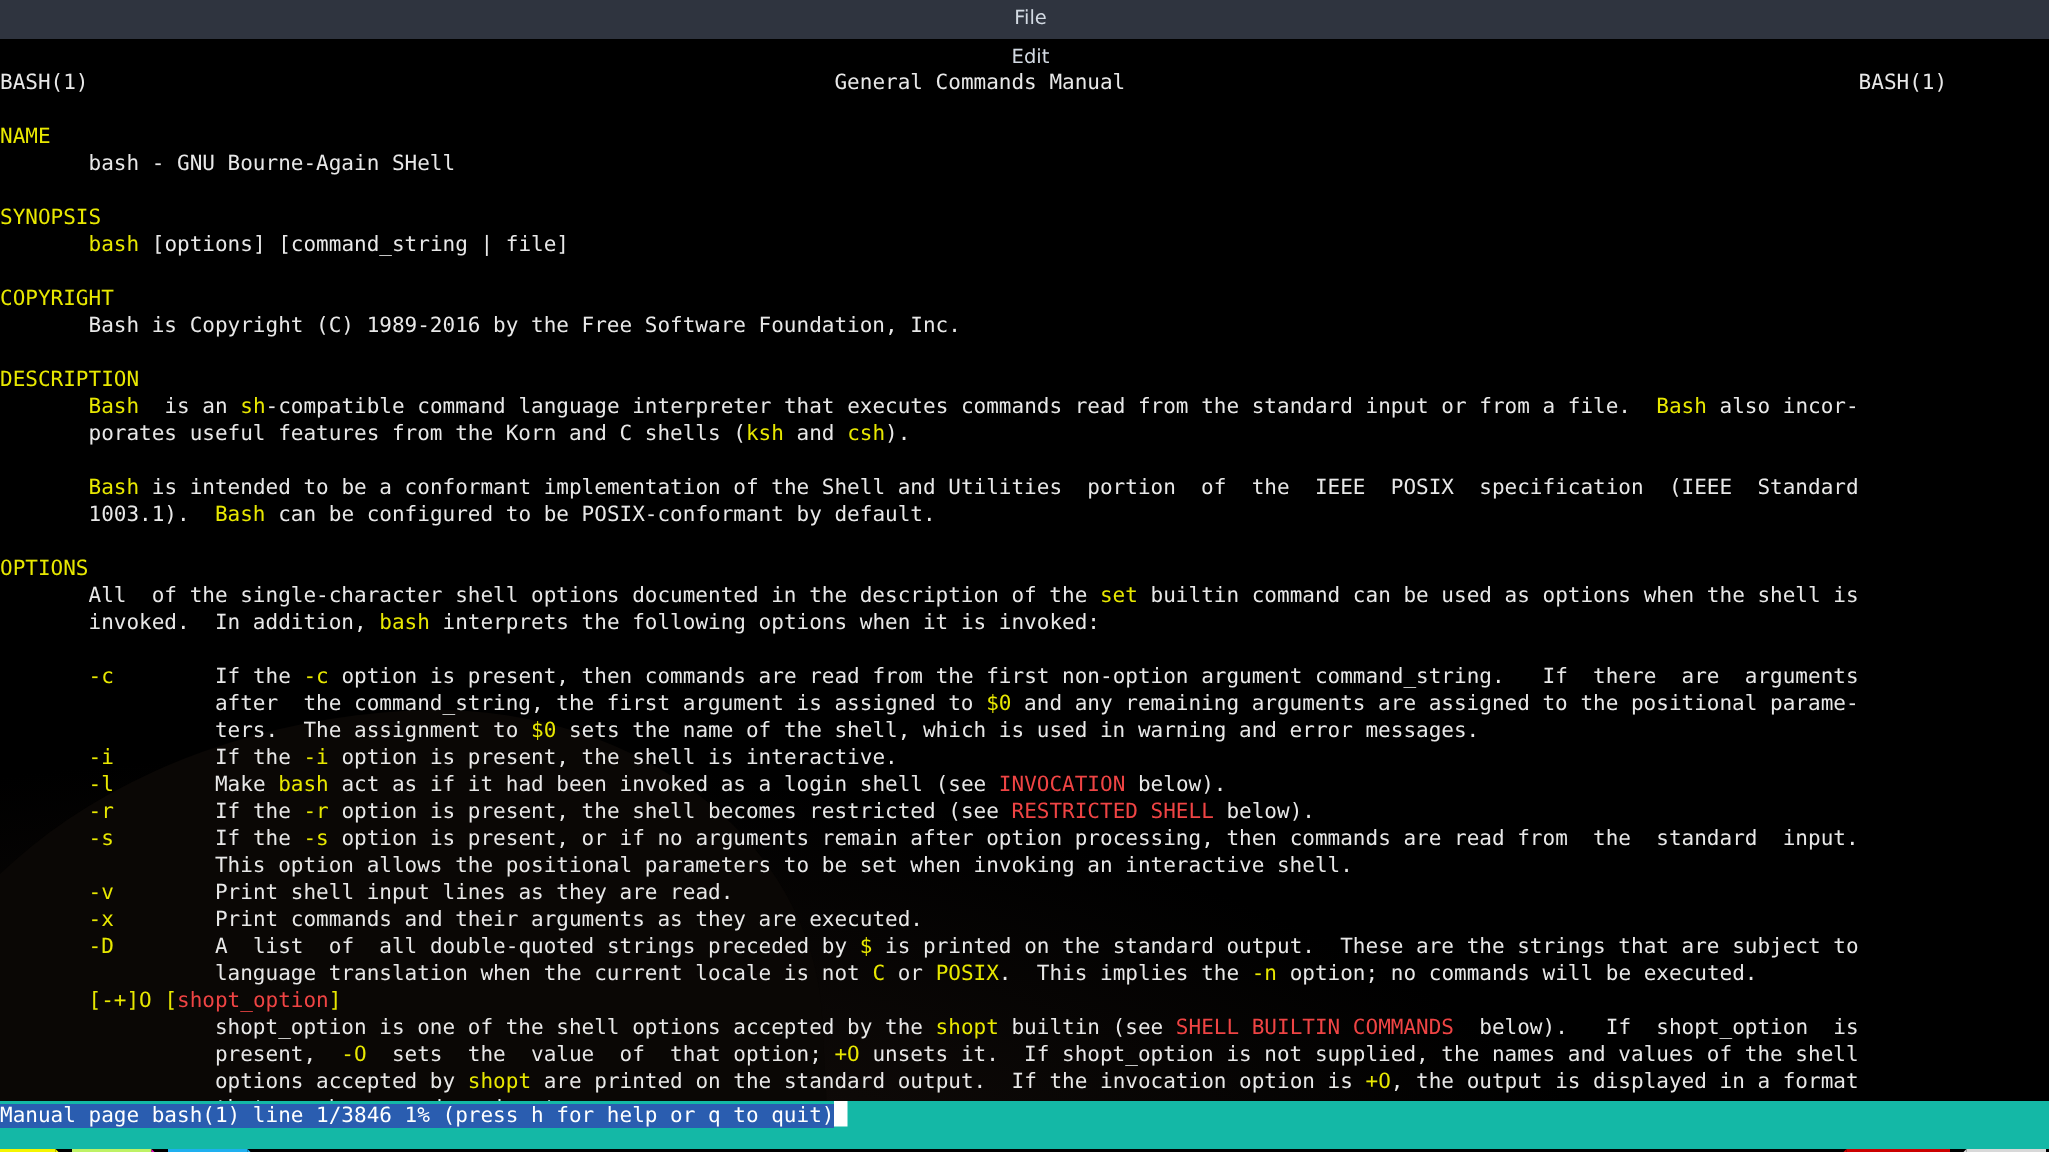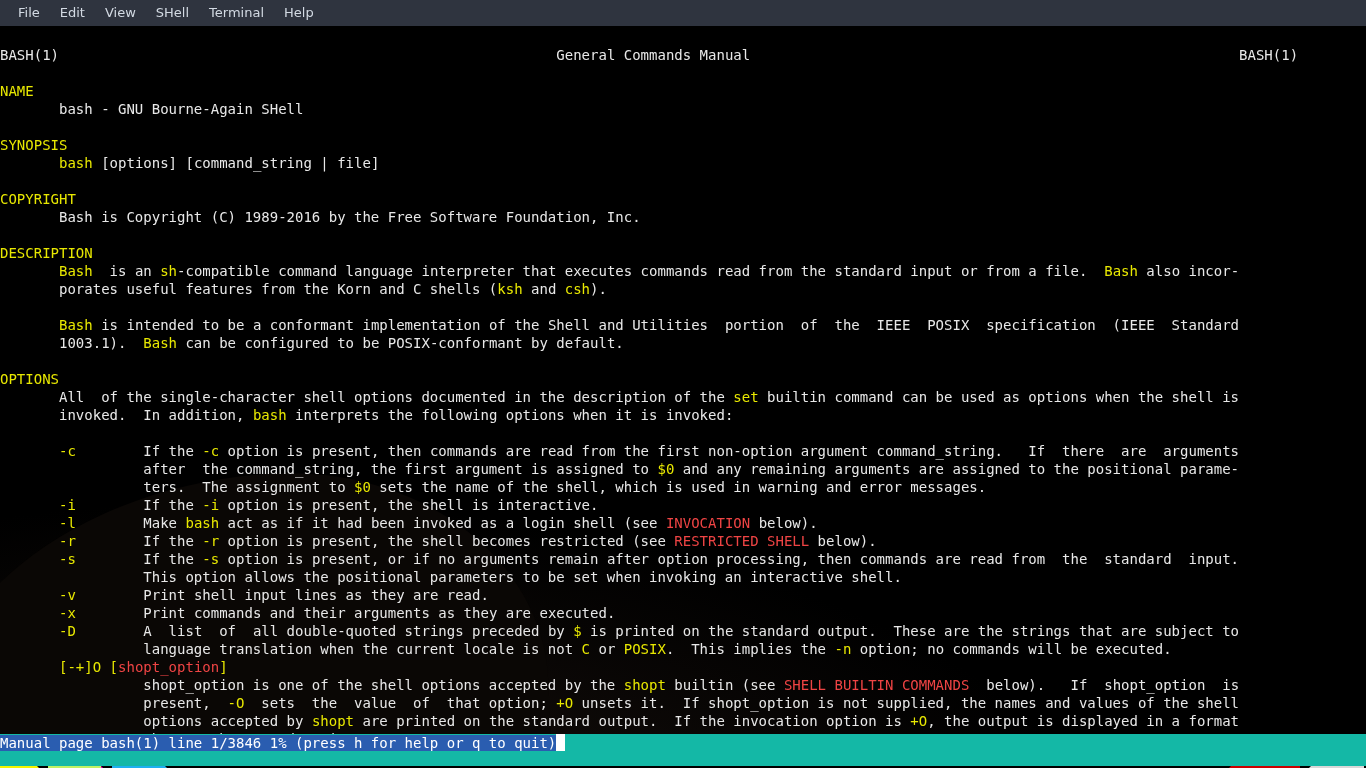--- a/index.html
+++ b/index.html
@@ -10,20 +10,21 @@
   }
 
   
   #menubar {
     height: 26px; width: 100%;
     background: #2f343f;
     display: flex; align-items: center;
     font-family: "DejaVu Sans", sans-serif;
     font-size: 13px; color: #d3dae3;
     padding-left: 8px;
+    flex-direction: column;
   }
   .menu-item { padding: 0 10px; line-height: 26px; white-space: pre; cursor: default; }
 
   
   #terminal {
     position: absolute; top: 26px; left: 0;
     width: 1366px; height: 742px;
     background: #000;
     overflow: hidden;
     margin-top: 20px;

